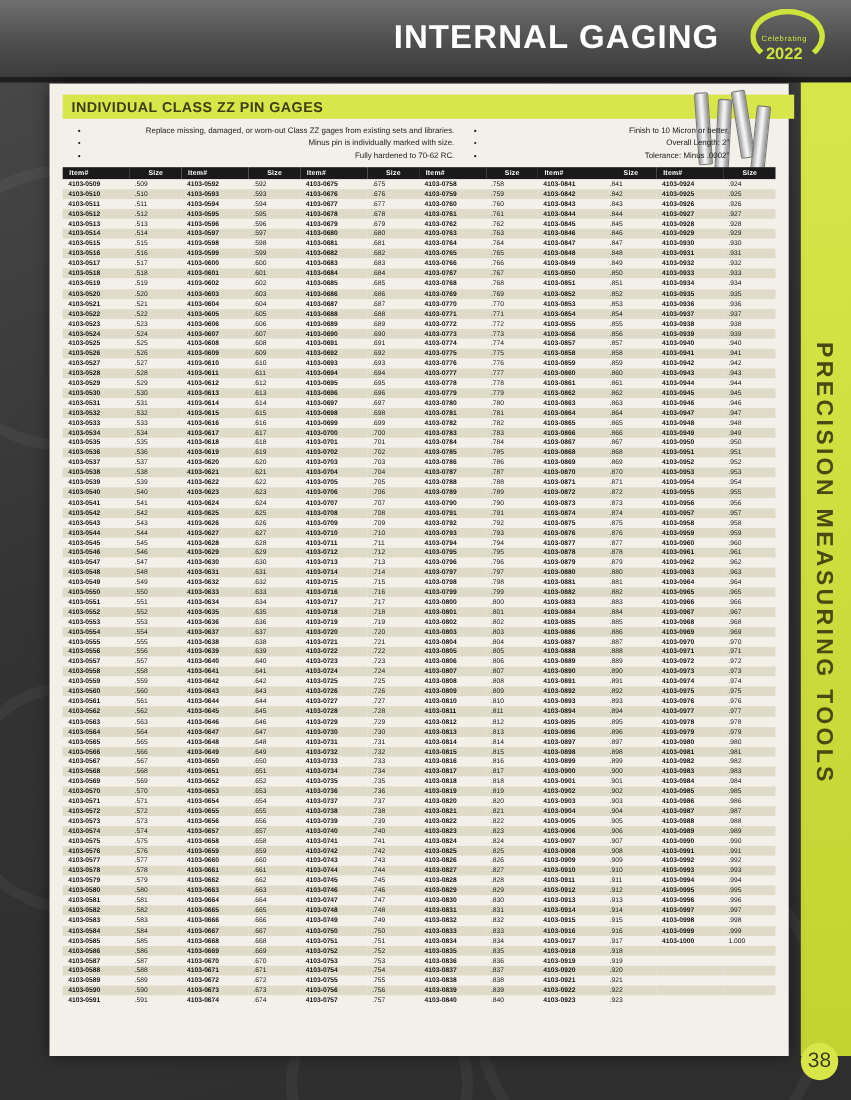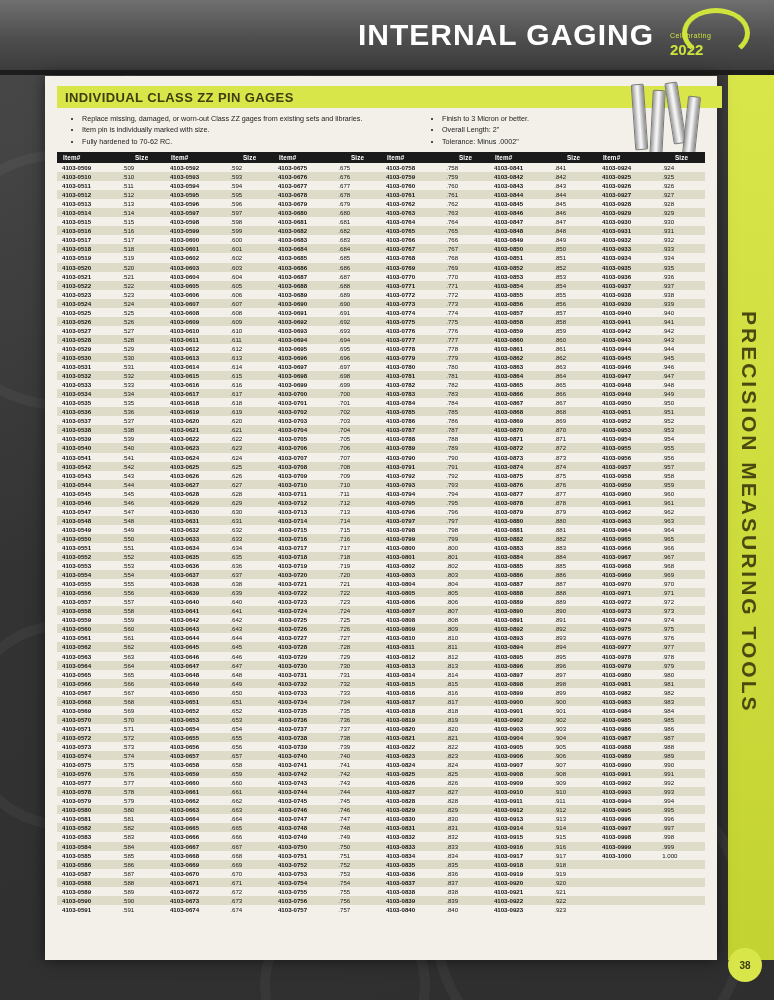--- a/index.html
+++ b/index.html
@@ -32,21 +32,21 @@
     background:linear-gradient(180deg,#6f6f6f 0%,#4e4e4e 55%,#3c3c3c 100%);
     overflow:hidden;
   }
   .topbar .title{
     position:absolute;right:120px;top:18px;
     color:#ffffff;font-size:30px;font-weight:bold;letter-spacing:1px;
     font-family:"Liberation Sans", sans-serif;
   }
   .celebrate{
     position:absolute;right:18px;top:6px;width:86px;height:60px;
-    color:#cfe33d;font-size:8px;text-align:left;line-height:1.1;
+    color:#cfe33d;font-size:8px;text-align:center;line-height:1.1;
   }
   .celebrate .ring{
     position:absolute;left:12px;top:2px;width:58px;height:40px;
     border:5px solid #cfe33d;border-radius:50%;
     border-bottom-color:transparent;
   }
   .celebrate .txt{position:absolute;left:0;top:26px;width:86px;font-size:7px;letter-spacing:.5px;}
   .celebrate .yr{position:absolute;left:0;top:36px;width:86px;font-size:15px;font-weight:bold;}
   .topbar-underline{
     position:absolute;left:0;top:70px;width:774px;height:5px;background:#1d1d1d;
@@ -58,21 +58,21 @@
     background:linear-gradient(180deg,#d9e64a 0%,#c3d331 100%);
   }
   .right-tab span{
     position:absolute;white-space:nowrap;
     transform:rotate(90deg);transform-origin:left top;
     left:33px;top:236px;
     font-size:21px;font-weight:bold;letter-spacing:3px;color:#4a4a10;
   }
   .page-badge{
     position:absolute;right:12px;bottom:18px;width:34px;height:34px;border-radius:50%;
-    background:#d9e64a;color:#3b3b13;font-size:10px;font-weight:bold;
+    background:#d9e64a;color:#3b3b13;font-size:19px;font-weight:normal;
     display:flex;align-items:center;justify-content:center;
   }
 
   
   .sheet{
     position:absolute;left:45px;top:76px;width:672px;height:884px;
     background:#f2f0e8;
     box-shadow:0 0 14px rgba(0,0,0,.55);
   }
 
@@ -98,21 +98,21 @@
   .pin.p4{left:62px;top:14px;width:11px;height:58px;transform:rotate(6deg);}
 
   
   .bullets{
     position:absolute;left:18px;top:38px;width:588px;height:36px;
     font-size:7.2px;color:#1a1a1a;line-height:1.45;
   }
   .bullets .col-a{position:absolute;left:10px;top:0;width:340px;}
   .bullets .col-b{position:absolute;left:370px;top:0;width:230px;}
   .bullets li{margin:0 0 1px 0;}
-  .bullets ul{margin:0;padding-left:9px;list-style:disc;}
+  .bullets ul{margin:0;padding-left:9px;list-style:disc;text-align:right;}
 
   
   .tbl-wrap{
     position:absolute;left:12px;top:76px;width:648px;
   }
   table.pins{
     border-collapse:collapse;
     font-size:6.1px;
     font-family:"Liberation Sans", sans-serif;
     color:#111;
@@ -170,27 +170,27 @@
     <div class="pin p1"></div>
     <div class="pin p2"></div>
     <div class="pin p3"></div>
     <div class="pin p4"></div>
   </div>
 
   <div class="bullets">
     <div class="col-a">
       <ul>
         <li>Replace missing, damaged, or worn-out Class ZZ gages from existing sets and libraries.</li>
-        <li>Item pin is individually marked with size.</li>
+        <li>Minus pin is individually marked with size.</li>
         <li>Fully hardened to 70-62 RC.</li>
       </ul>
     </div>
     <div class="col-b">
       <ul>
-        <li>Finish to 3 Micron or better.</li>
+        <li>Finish to 10 Micron or better.</li>
         <li>Overall Length: 2"</li>
         <li>Tolerance: Minus .0002"</li>
       </ul>
     </div>
   </div>
 
   <div class="tbl-wrap">
     <table class="pins">
       <colgroup id="colgrp">
           <col class="c-itm">

